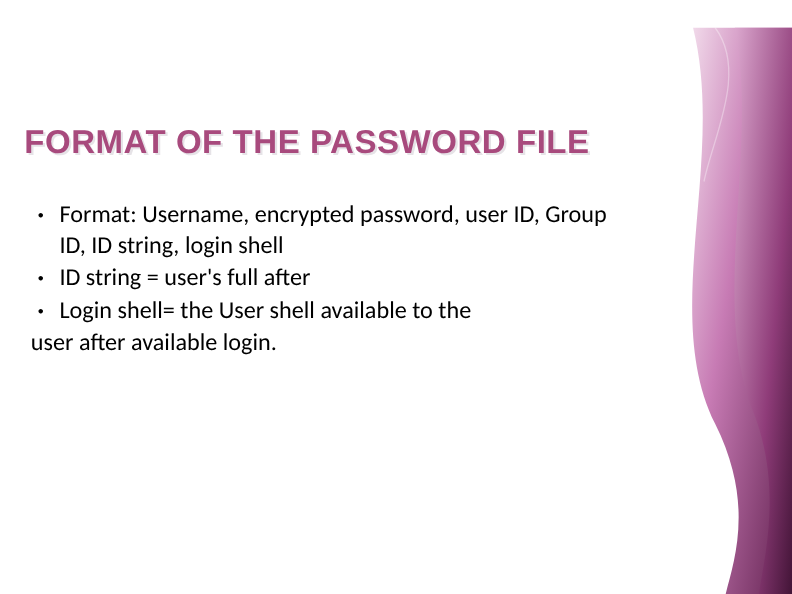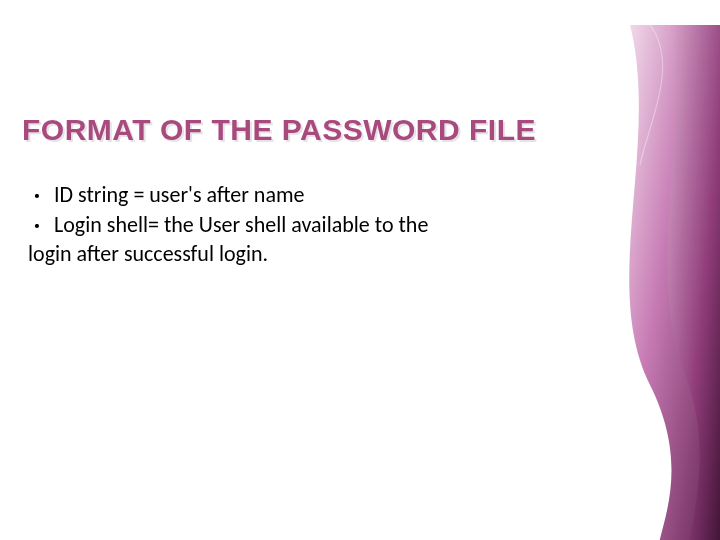--- a/index.html
+++ b/index.html
@@ -100,27 +100,31 @@
 <div class="slide">
 
   <div class="title-wrap">
     <div class="title-layer shadow">FORMAT OF THE PASSWORD FILE</div>
     <div class="title-layer front">FORMAT OF THE PASSWORD FILE</div>
   </div>
 
   <div class="body">
     <div class="item">
       <div class="bullet"></div>
-      <div class="text indent">ID string = user's after name</div>
+      <div class="text indent">Format: Username, encrypted password, user ID, Group ID, ID string,  login shell</div>
+    </div>
+    <div class="item">
+      <div class="bullet"></div>
+      <div class="text indent">ID string = user's full after</div>
     </div>
     <div class="item">
       <div class="bullet"></div>
       <div class="text indent">Login shell= the User shell available to the</div>
     </div>
-    <div class="cont">login after successful login.</div>
+    <div class="cont">user after available login.</div>
   </div>
 
   <svg class="side-band" viewBox="0 0 130 540" preserveAspectRatio="none">
     <defs>
       <linearGradient id="g1" x1="0" y1="0" x2="1" y2="1">
         <stop offset="0%" stop-color="#f1daea"></stop>
         <stop offset="40%" stop-color="#c77bb4"></stop>
         <stop offset="100%" stop-color="#5b1b49"></stop>
       </linearGradient>
       <linearGradient id="g2" x1="0" y1="0" x2="1" y2="1">

